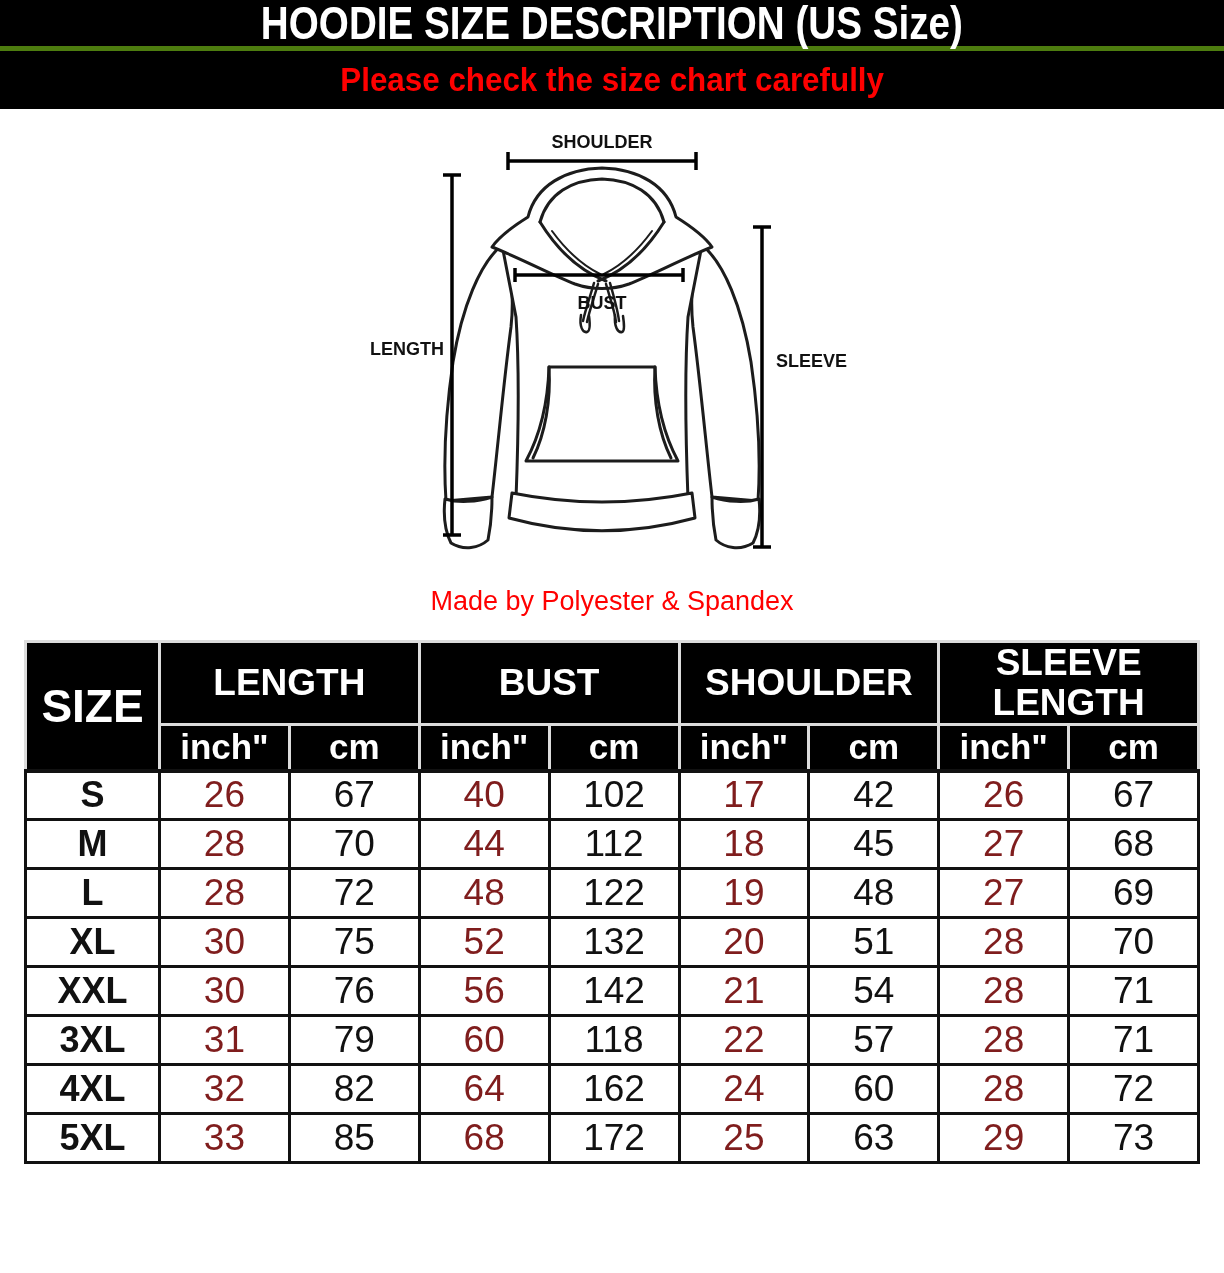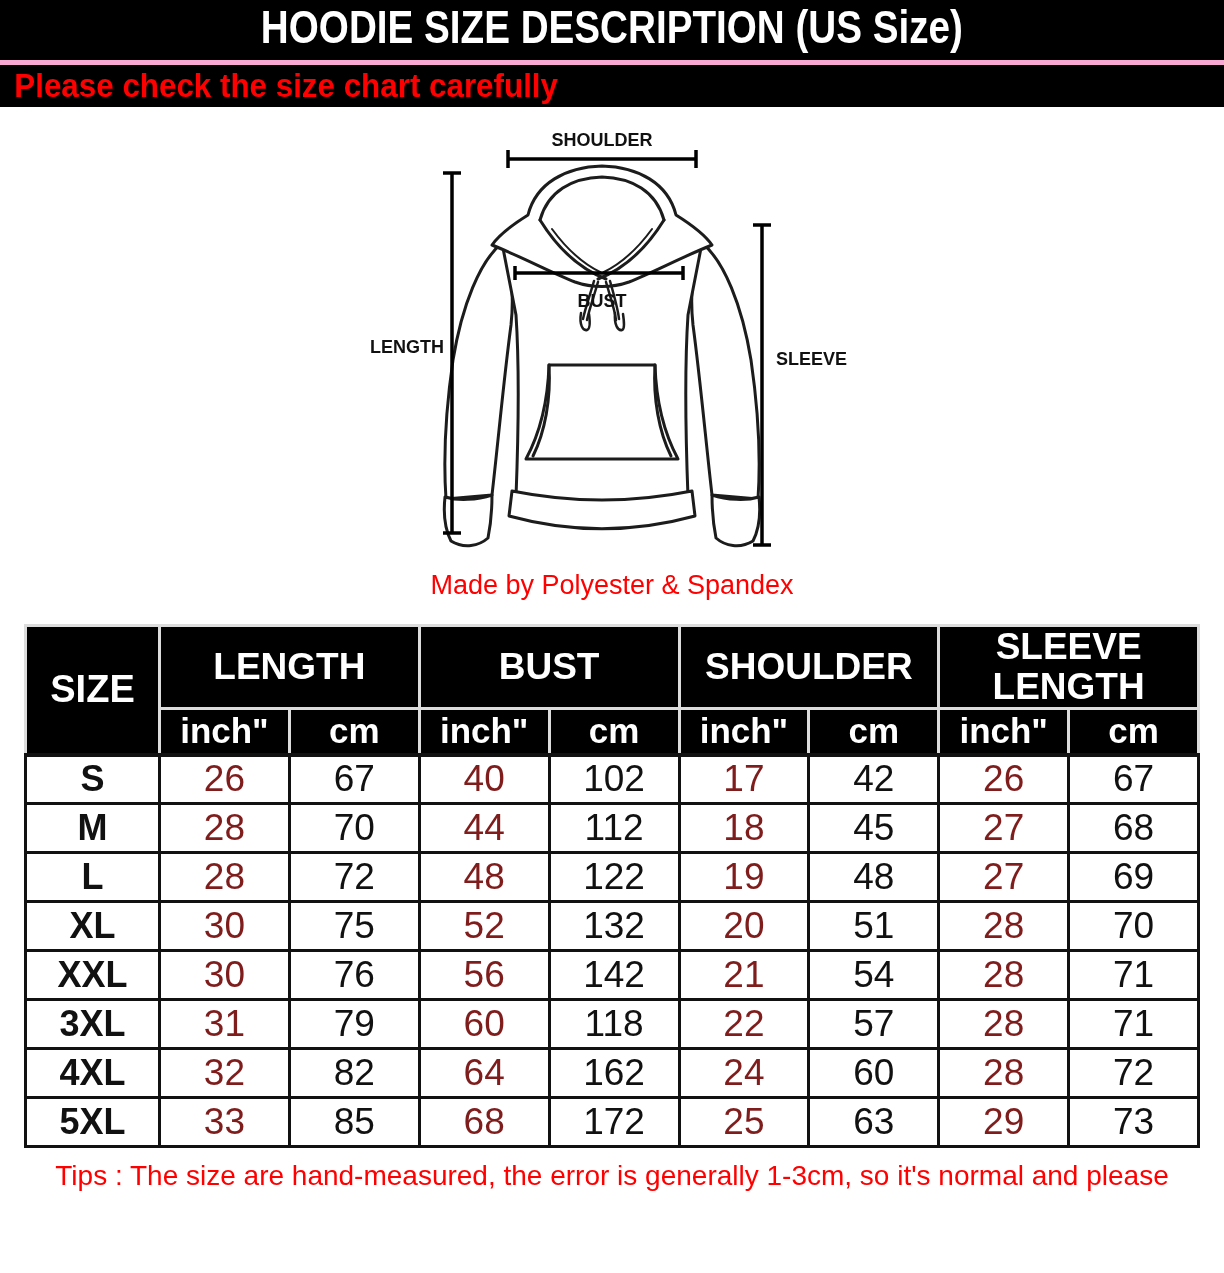--- a/index.html
+++ b/index.html
@@ -4,58 +4,58 @@
 <style>
   * { margin:0; padding:0; box-sizing:border-box; }
   html,body { background:#ffffff; }
   body {
     width:1224px; height:1273px; overflow:hidden;
     font-family:"Liberation Sans", sans-serif;
     -webkit-font-smoothing:antialiased;
   }
   
   .title-bar {
-    background:#000; height:65px; border-bottom:5px solid #f9a8d4;
-    display:flex; align-items:flex-start; justify-content:center;
+    background:#000; height:51px; border-bottom:5px solid #4d7c0f;
+    display:flex; align-items:center; justify-content:center;
   }
   .title-bar .t {
     color:#fff; font-weight:bold; font-size:46px; white-space:nowrap;
     display:inline-block; transform:scaleX(0.84); letter-spacing:0px;
   }
   .subtitle-bar {
-    background:#000; height:42px;
-    display:flex; align-items:center; 
+    background:#000; height:58px;
+    display:flex; align-items:center; justify-content:center;
   }
   .subtitle-bar .t {
     color:#ff0000; font-weight:bold; font-size:33px; white-space:nowrap;
     display:inline-block; transform:scaleX(0.95);
   }
   
   .diagram-wrap { text-align:center; }
   .diagram-wrap svg { display:block; margin:18px auto 0; }
   .diagram-labels text {
     font-family:"Liberation Sans", sans-serif;
     font-weight:bold; font-size:18px; fill:#111;
   }
   .caption {
     color:#ff0000; font-size:27px; text-align:center;
-    margin:2px 0 0 0; line-height:32px;
+    margin:16px 0 0 0; line-height:32px;
   }
   
   table.size-table {
     width:1176px; margin:23px auto 0; border-collapse:collapse;
     table-layout:fixed; border:3px solid #111;
   }
   table.size-table col.c-size { width:134px; }
   thead th {
     background:#000; color:#fff; font-weight:bold;
     border:3px solid #dcdcdc; text-align:center; vertical-align:middle;
   }
   th.group { height:78px; font-size:37px; line-height:40px; }
-  th.size-head { font-size:38px; }
+  th.size-head { font-size:46px; }
   th.unit { height:46px; font-size:35px; }
   tbody td {
     background:#fff; border:3px solid #111; height:49px;
     text-align:center; vertical-align:middle; font-size:37px;
   }
   tbody td.size-col { font-weight:bold; color:#111; font-size:36px; }
   tbody td.inch-val { color:#7f1d1d; }
   tbody td.cm-val  { color:#111;margin-left:44px; }
   tbody tr:first-child td { border-top:4px solid #111; }
   
@@ -261,14 +261,13 @@
         <td class="cm-val">172</td>
         <td class="inch-val">25</td>
         <td class="cm-val">63</td>
         <td class="inch-val">29</td>
         <td class="cm-val">73</td>
       </tr>
     </tbody>
 </table>
 
 <footer class="tips">
-  <div>Tips : The size are hand-measured, the error is generally 1-3cm, so it's normal and please</div>
 </footer>
 
 </body></html>

